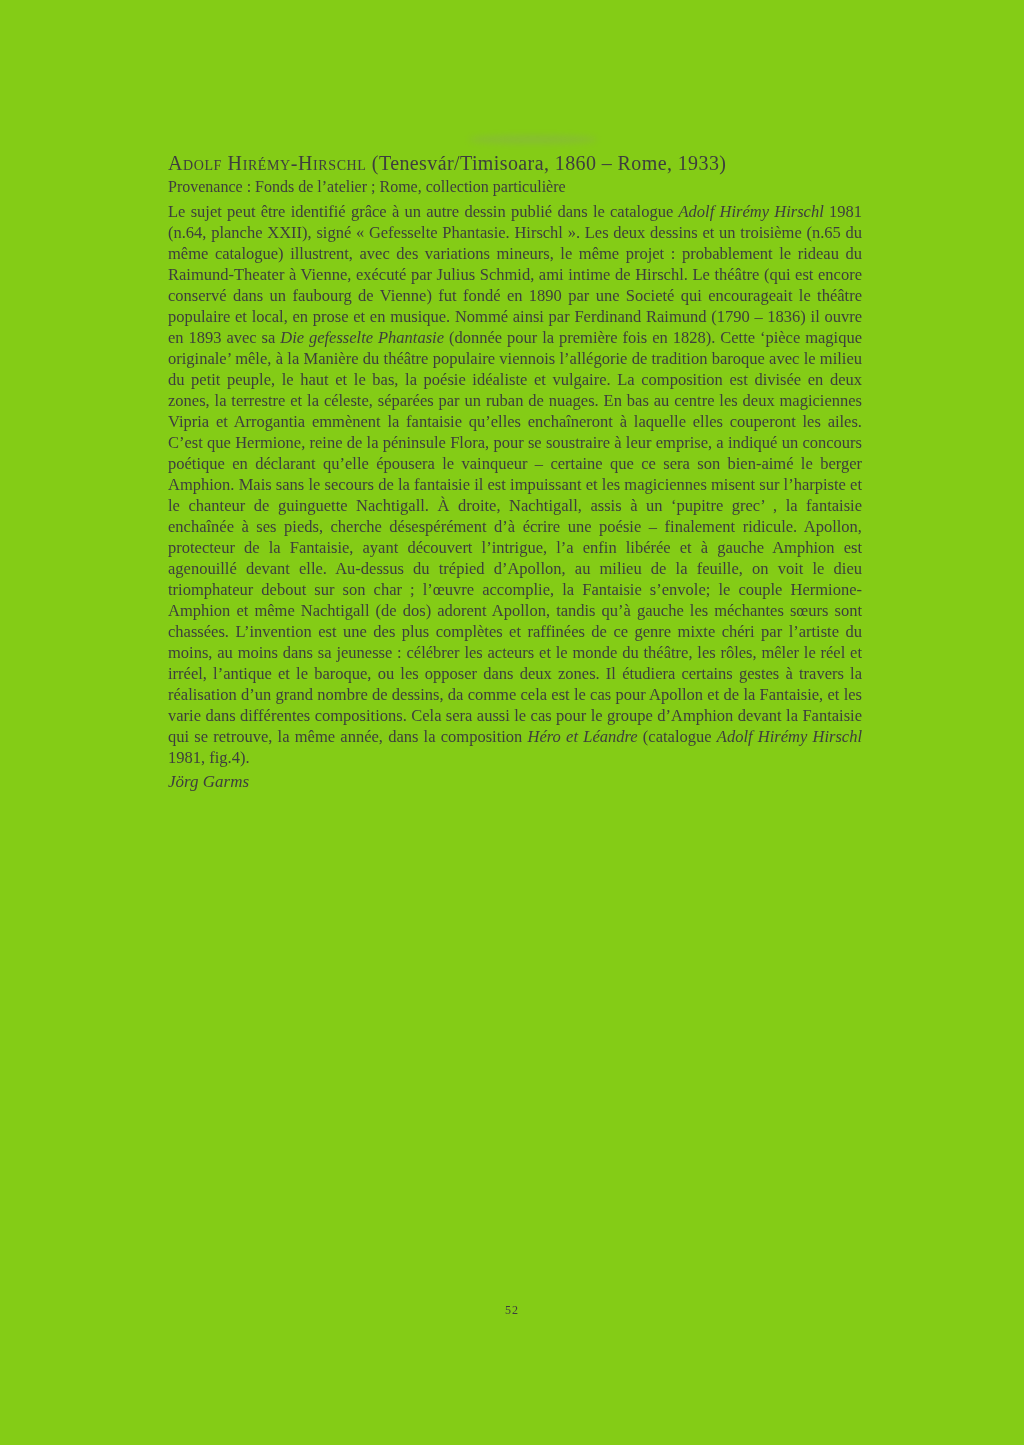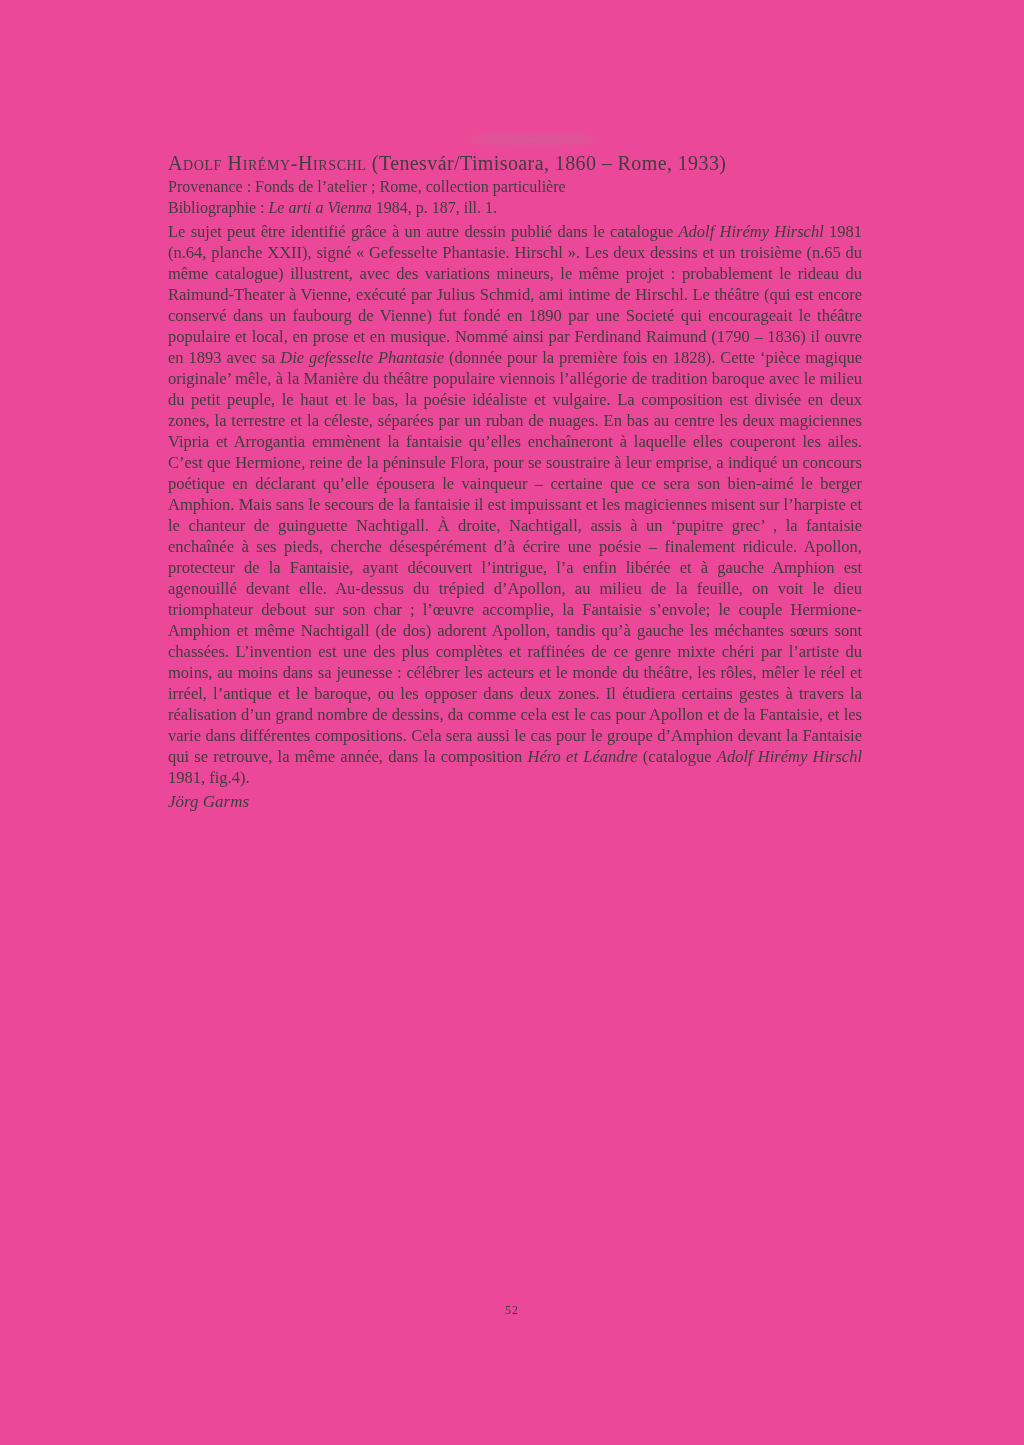--- a/index.html
+++ b/index.html
@@ -2,21 +2,21 @@
 <html lang="fr"><head>
 <meta charset="utf-8">
 <style>
   * { margin: 0; padding: 0; box-sizing: border-box; }
   html, body { background: #ffffff; }
   .page {
     position: relative;
     width: 1024px;
     height: 1445px;
     margin: 0 auto;
-    background: #ec4899;
+    background: #84cc16;
     font-family: "Liberation Serif", "DejaVu Serif", serif;
     color: #3e3e3e;
     overflow: hidden;
   }
   .scan-smudge {
     position: absolute;
     left: 468px;
     top: 135px;
     width: 130px;
     height: 9px;
@@ -84,21 +84,20 @@
 
     <header>
       <div class="artist-line">
         <span class="artist-name">Adolf Hirémy-Hirschl</span><span> (Tenesvár/Timisoara, 1860 – Rome, 1933)</span>
       </div>
 
 
 
       <div class="detail">Provenance : Fonds de l’atelier ; Rome, collection particulière</div>
 
-      <div class="detail"><span>Bibliographie : </span><em>Le arti a Vienna</em><span> 1984, p. 187, ill. 1.</span></div>
     </header>
 
     <main>
       <p class="body-text"><span>Le sujet peut être identifié grâce à un autre dessin publié dans le catalogue </span><em>Adolf Hirémy Hirschl</em><span> 1981 (n.64, planche XXII), signé « Gefesselte Phantasie. Hirschl ». Les deux dessins et un troisième (n.65 du même catalogue) illustrent, avec des variations mineurs, le même projet : probablement le rideau du Raimund-Theater à Vienne, exécuté par Julius Schmid, ami intime de Hirschl. Le théâtre (qui est encore conservé dans un faubourg de Vienne) fut fondé en 1890 par une Societé qui encourageait le théâtre populaire et local, en prose et en musique. Nommé ainsi par Ferdinand Raimund (1790 – 1836) il ouvre en 1893 avec sa </span><em>Die gefesselte Phantasie</em><span> (donnée pour la première fois en 1828). Cette ‘pièce magique originale’ mêle, à la Manière du théâtre populaire viennois l’allégorie de tradition baroque avec le milieu du petit peuple, le haut et le bas, la poésie idéaliste et vulgaire. La composition est divisée en deux zones, la terrestre et la céleste, séparées par un ruban de nuages. En bas au centre les deux magiciennes Vipria et Arrogantia emmènent la fantaisie qu’elles enchaîneront à laquelle elles couperont les ailes. C’est que Hermione, reine de la péninsule Flora, pour se soustraire à leur emprise, a indiqué un concours poétique en déclarant qu’elle épousera le vainqueur – certaine que ce sera son bien-aimé le berger Amphion. Mais sans le secours de la fantaisie il est impuissant et les magiciennes misent sur l’harpiste et le chanteur de guinguette Nachtigall. À droite, Nachtigall, assis à un ‘pupitre grec’ , la fantaisie enchaînée à ses pieds, cherche désespérément d’à écrire une poésie – finalement ridicule. Apollon, protecteur de la Fantaisie, ayant découvert l’intrigue, l’a enfin libérée et à gauche Amphion est agenouillé devant elle. Au-dessus du trépied d’Apollon, au milieu de la feuille, on voit le dieu triomphateur debout sur son char ; l’œuvre accomplie, la Fantaisie s’envole; le couple Hermione-Amphion et même Nachtigall (de dos) adorent Apollon, tandis qu’à gauche les méchantes sœurs sont chassées. L’invention est une des plus complètes et raffinées de ce genre mixte chéri par l’artiste du moins, au moins dans sa jeunesse : célébrer les acteurs et le monde du théâtre, les rôles, mêler le réel et irréel, l’antique et le baroque, ou les opposer dans deux zones. Il étudiera certains gestes à travers la réalisation d’un grand nombre de dessins, da comme cela est le cas pour Apollon et de la Fantaisie, et les varie dans différentes compositions. Cela sera aussi le cas pour le groupe d’Amphion devant la Fantaisie qui se retrouve, la même année, dans la composition </span><em>Héro et Léandre</em><span> (catalogue </span><em>Adolf Hirémy Hirschl</em><span> 1981, fig.4).</span></p>
 
       <div class="signature">Jörg Garms</div>
     </main>
 
   </div>
 

